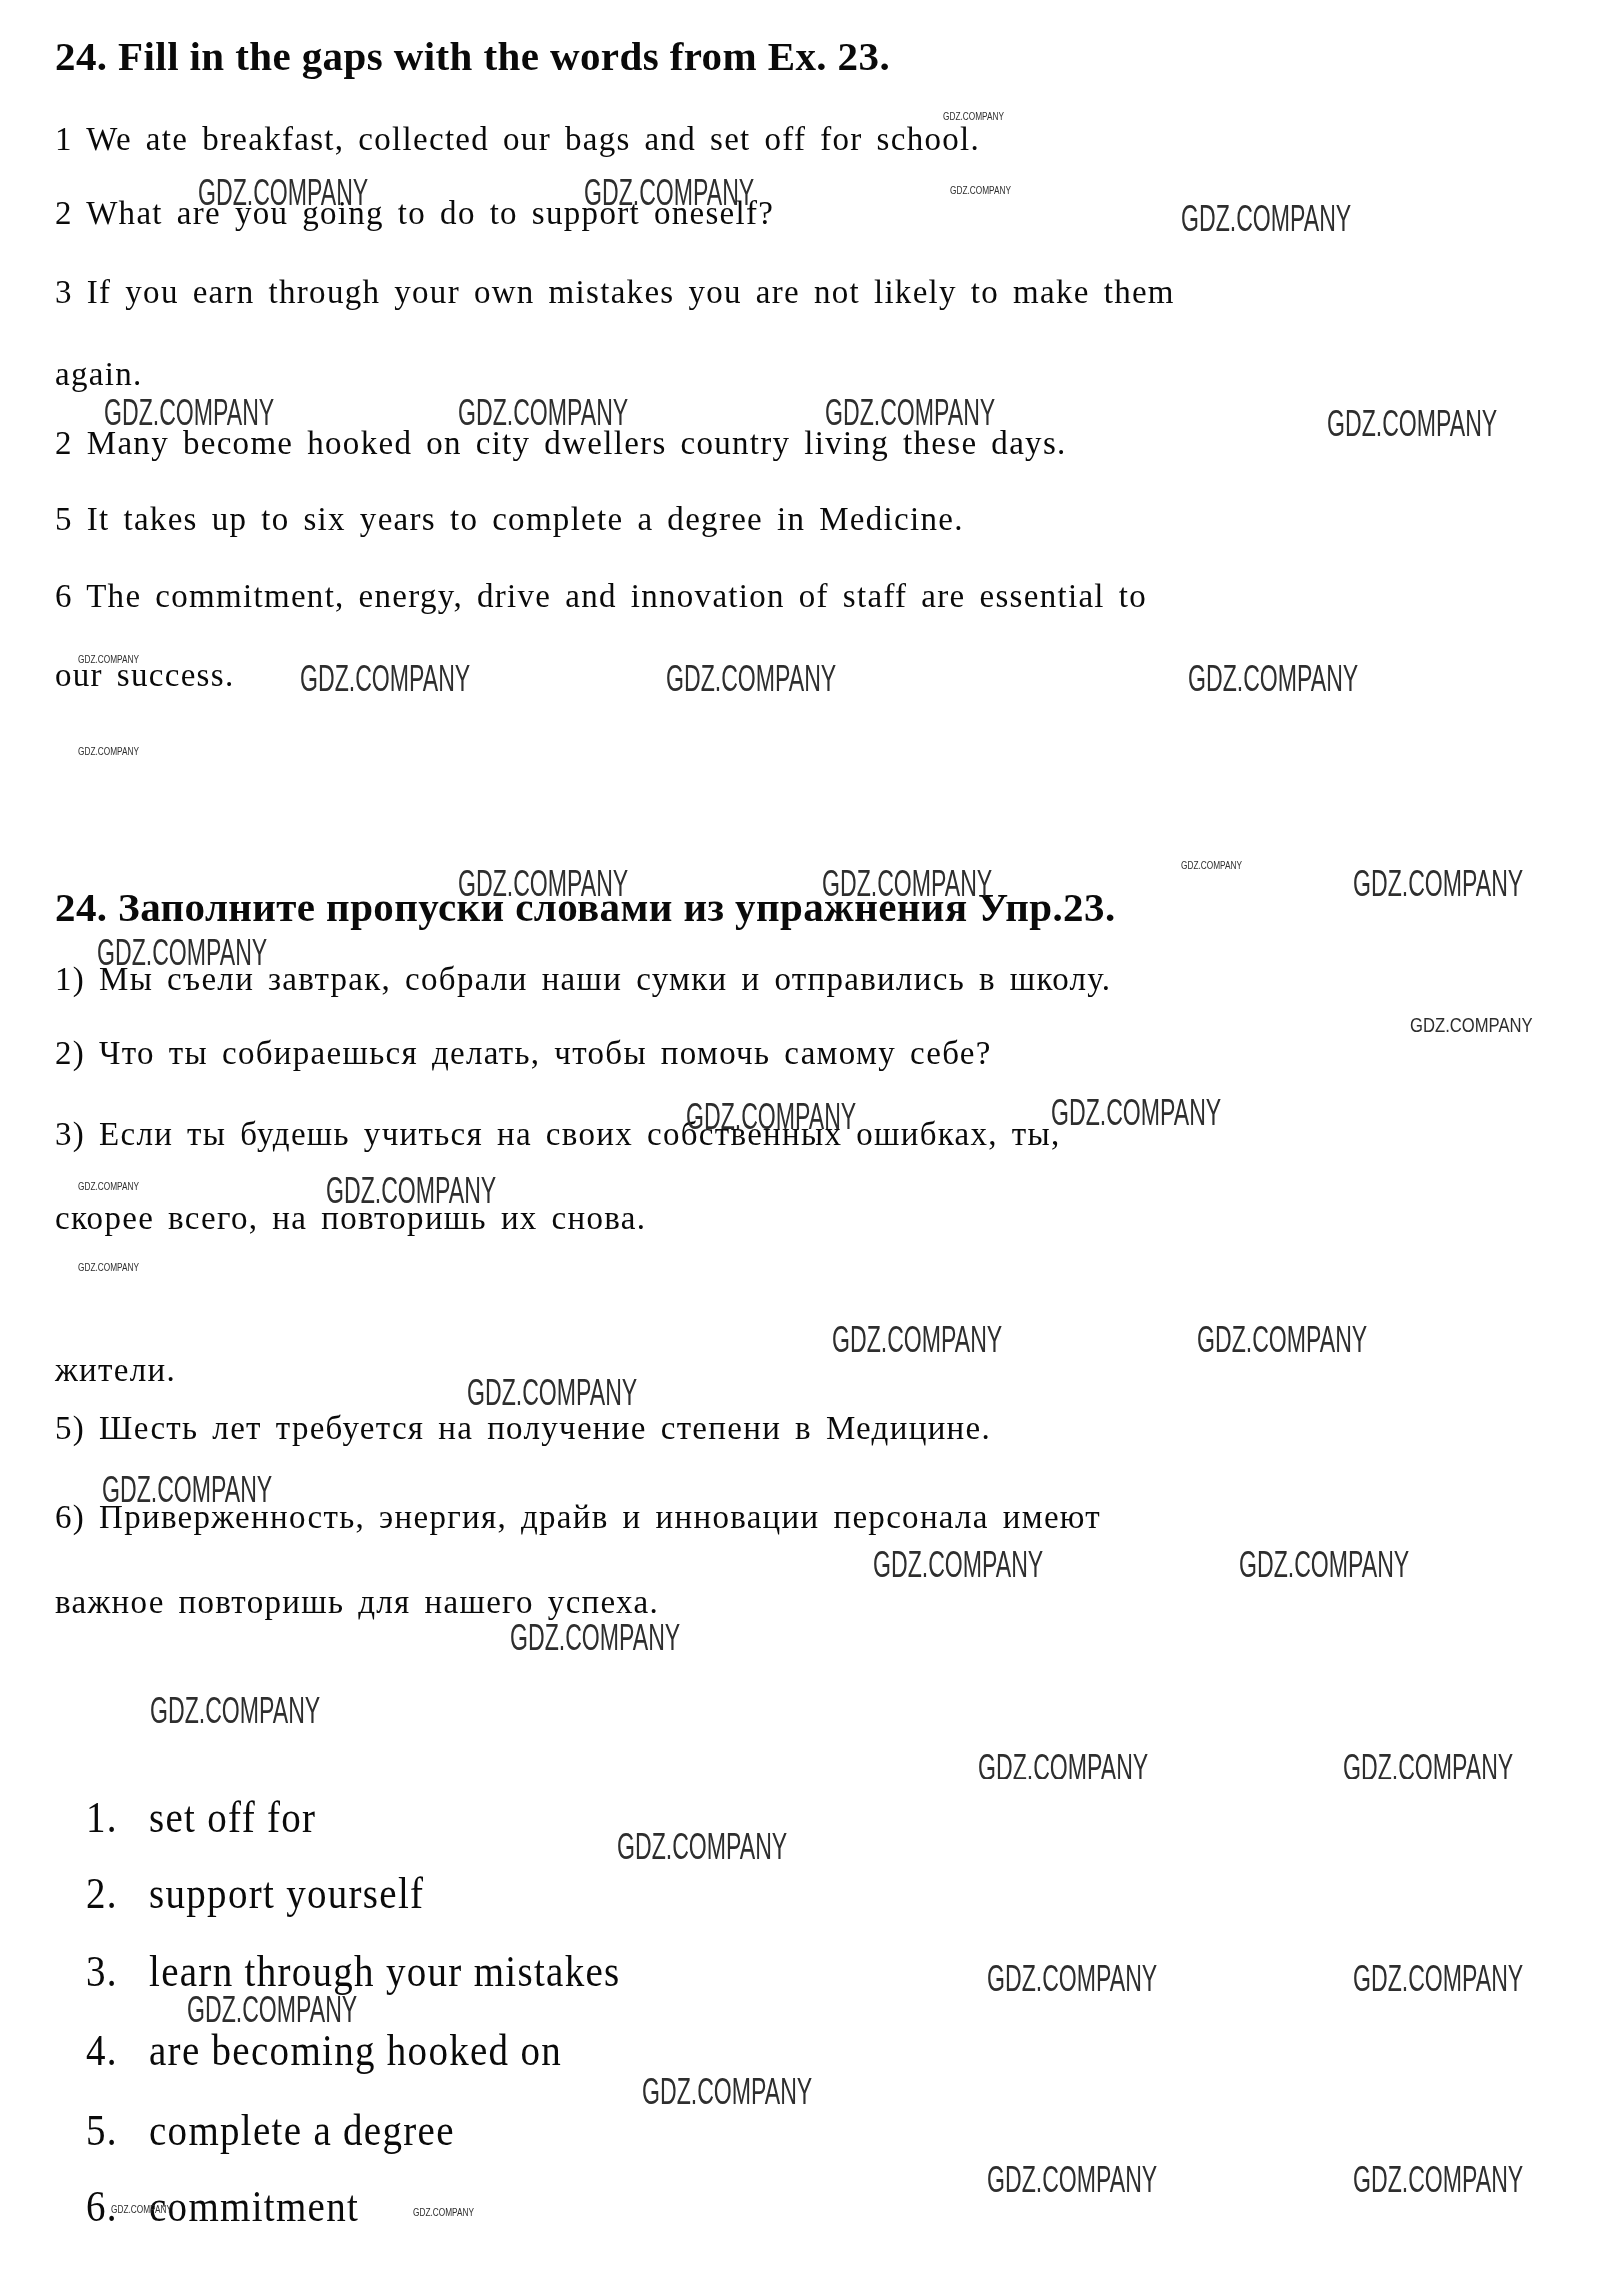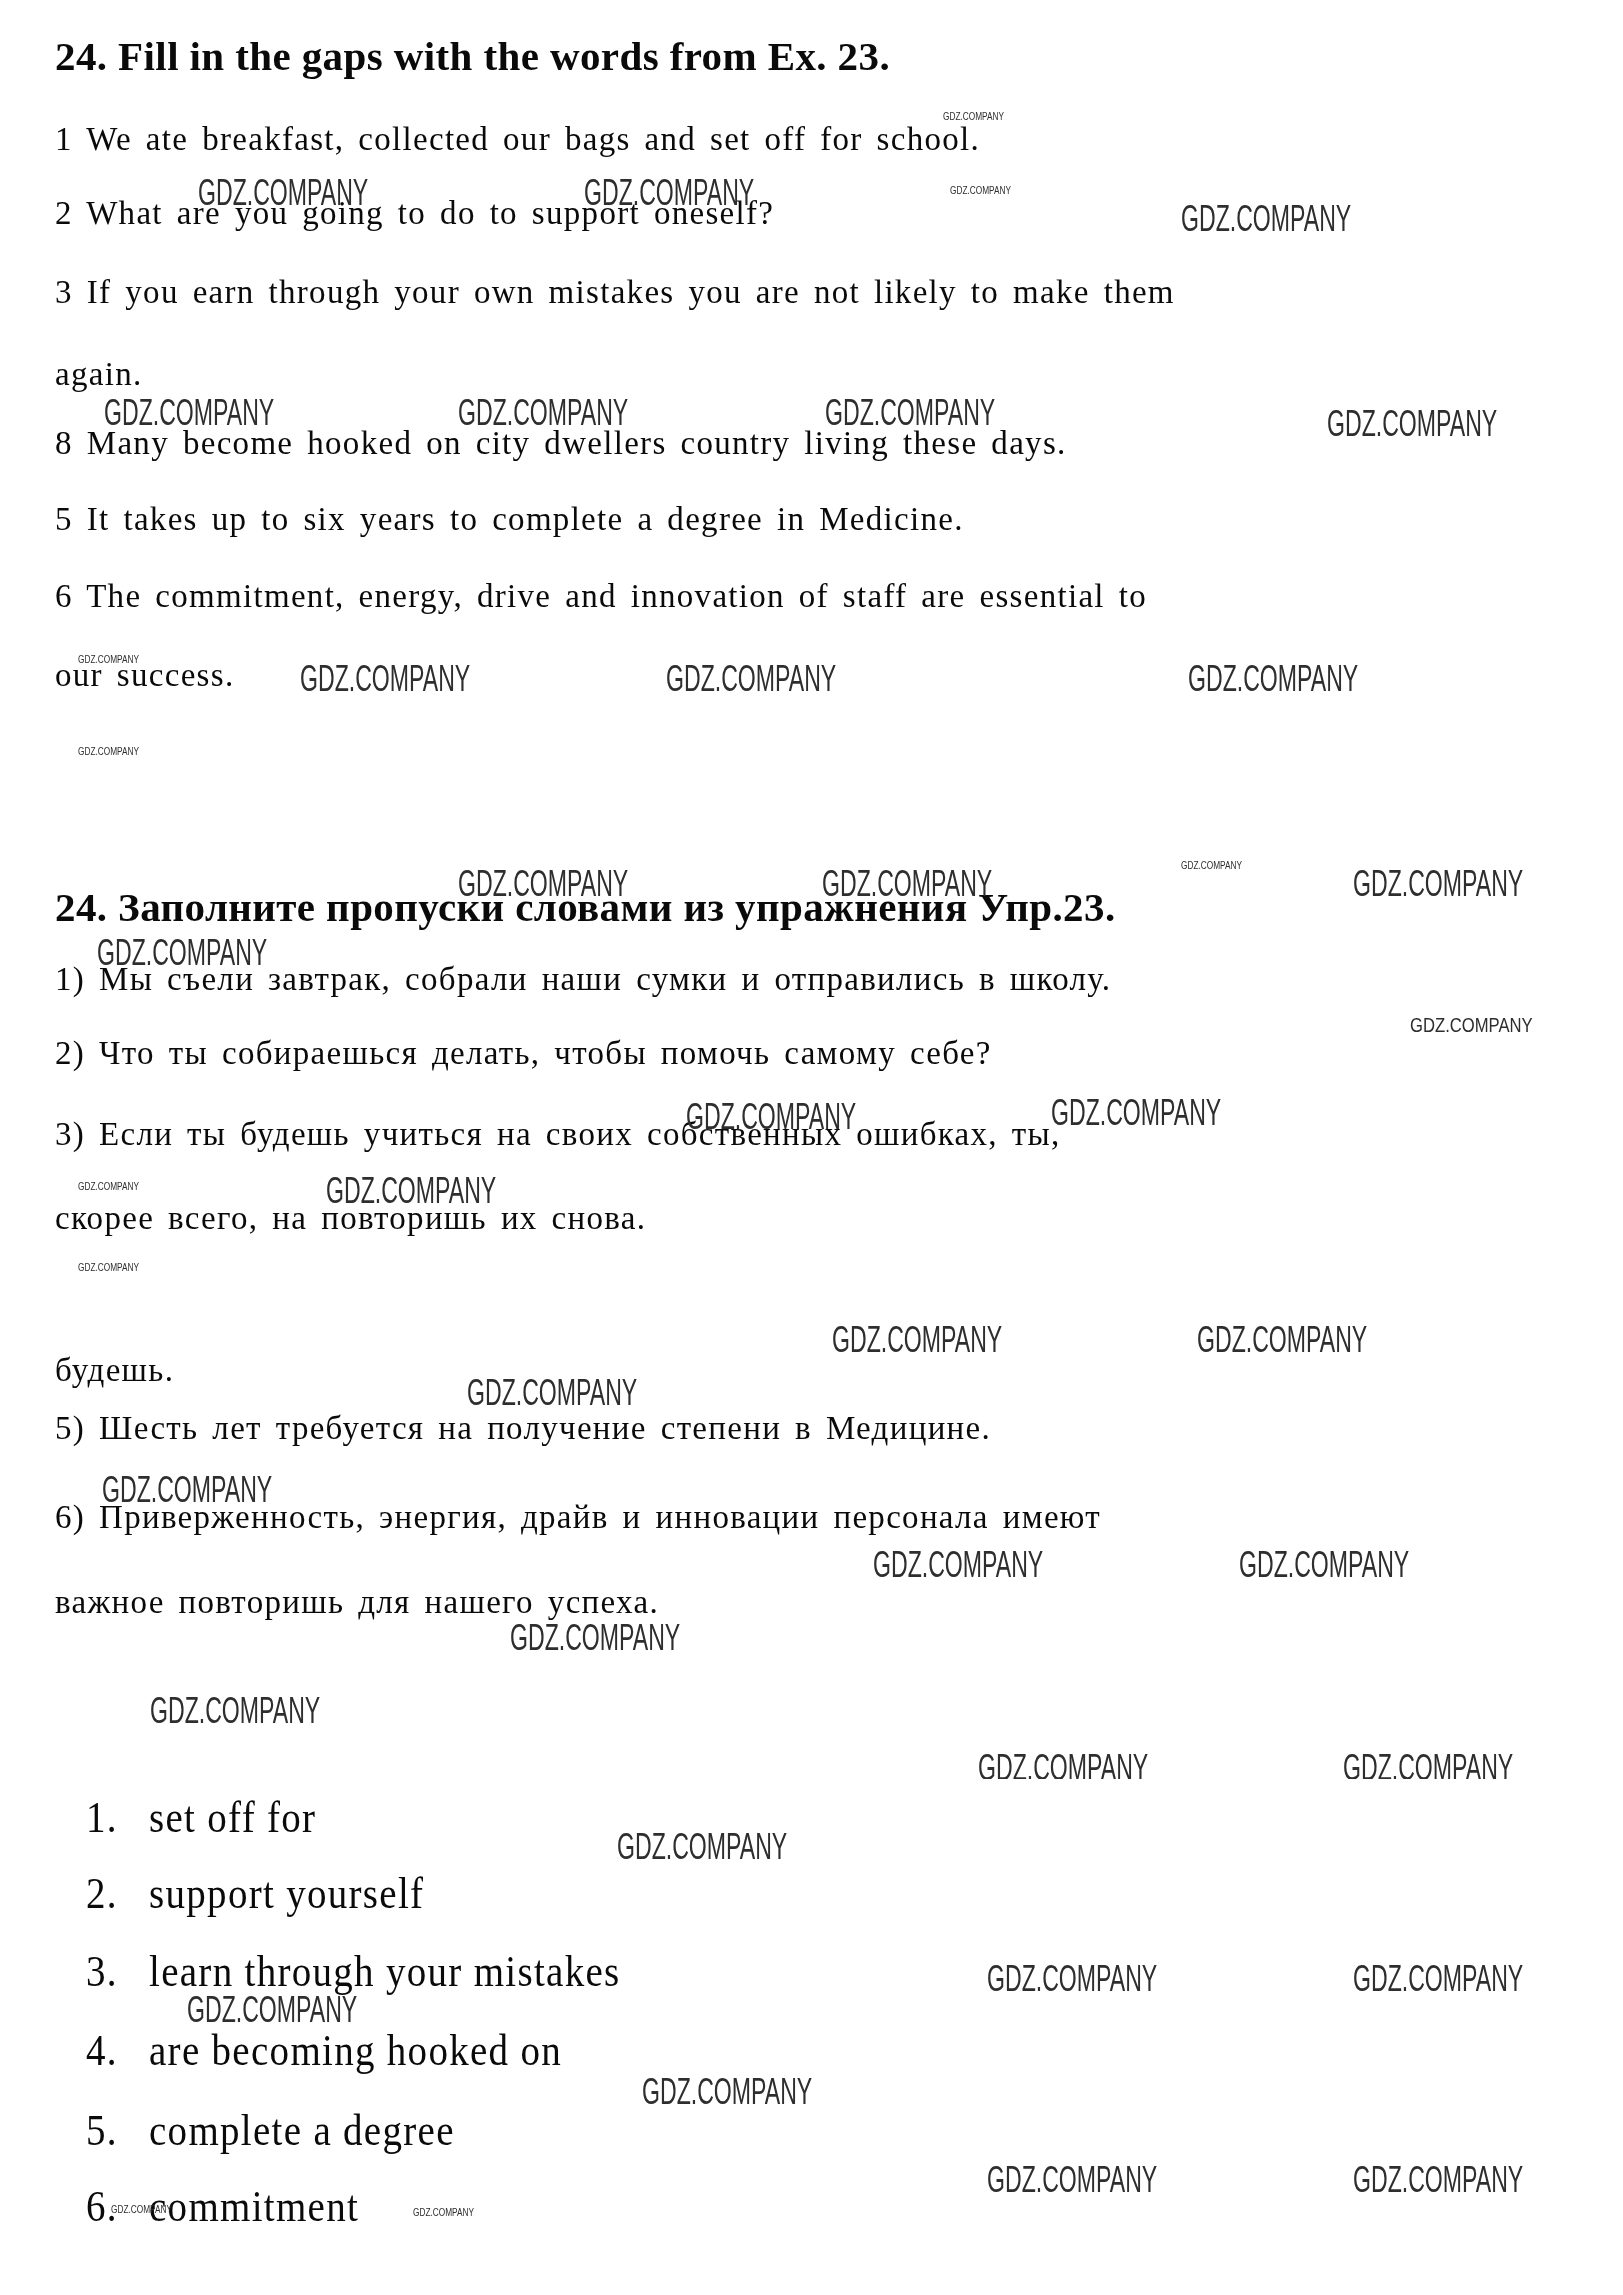--- a/index.html
+++ b/index.html
@@ -68,31 +68,31 @@
 </head>
 <body>
 
 <div class="page">
 
   <div class="heading" style="top:36px">24. Fill in the gaps with the words from Ex. 23.</div>
   <div class="tl" style="top:123px">1 We ate breakfast, collected our bags and set off for school.</div>
   <div class="tl" style="top:197px">2 What are you going to do to support oneself?</div>
   <div class="tl" style="top:276px">3 If you earn through your own mistakes you are not likely to make them</div>
   <div class="tl" style="top:358px">again.</div>
-  <div class="tl" style="top:427px">8 Many become hooked on city dwellers country living these days.</div>
+  <div class="tl" style="top:427px">2 Many become hooked on city dwellers country living these days.</div>
   <div class="tl" style="top:503px">5 It takes up to six years to complete a degree in Medicine.</div>
   <div class="tl" style="top:580px">6 The commitment, energy, drive and innovation of staff are essential to</div>
   <div class="tl" style="top:659px">our success.</div>
 
   <div class="heading" style="top:887px">24. Заполните пропуски словами из упражнения Упр.23.</div>
   <div class="tl" style="top:963px">1) Мы съели завтрак, собрали наши сумки и отправились в школу.</div>
   <div class="tl" style="top:1037px">2) Что ты собираешься делать, чтобы помочь самому себе?</div>
   <div class="tl" style="top:1118px">3) Если ты будешь учиться на своих собственных ошибках, ты,</div>
   <div class="tl" style="top:1202px">скорее всего, на повторишь их снова.</div>
-  <div class="tl" style="top:1354px">будешь.</div>
+  <div class="tl" style="top:1354px">жители.</div>
   <div class="tl" style="top:1412px">5) Шесть лет требуется на получение степени в Медицине.</div>
   <div class="tl" style="top:1501px">6) Приверженность, энергия, драйв и инновации персонала имеют</div>
   <div class="tl" style="top:1586px">важное повторишь для нашего успеха.</div>
 
   <div class="ans-row" style="top:1795px">
     <span class="ans-num">1.</span><span class="ans-text">set off for</span>
   </div>
   <div class="ans-row" style="top:1871px">
     <span class="ans-num">2.</span><span class="ans-text">support yourself</span>
   </div>

